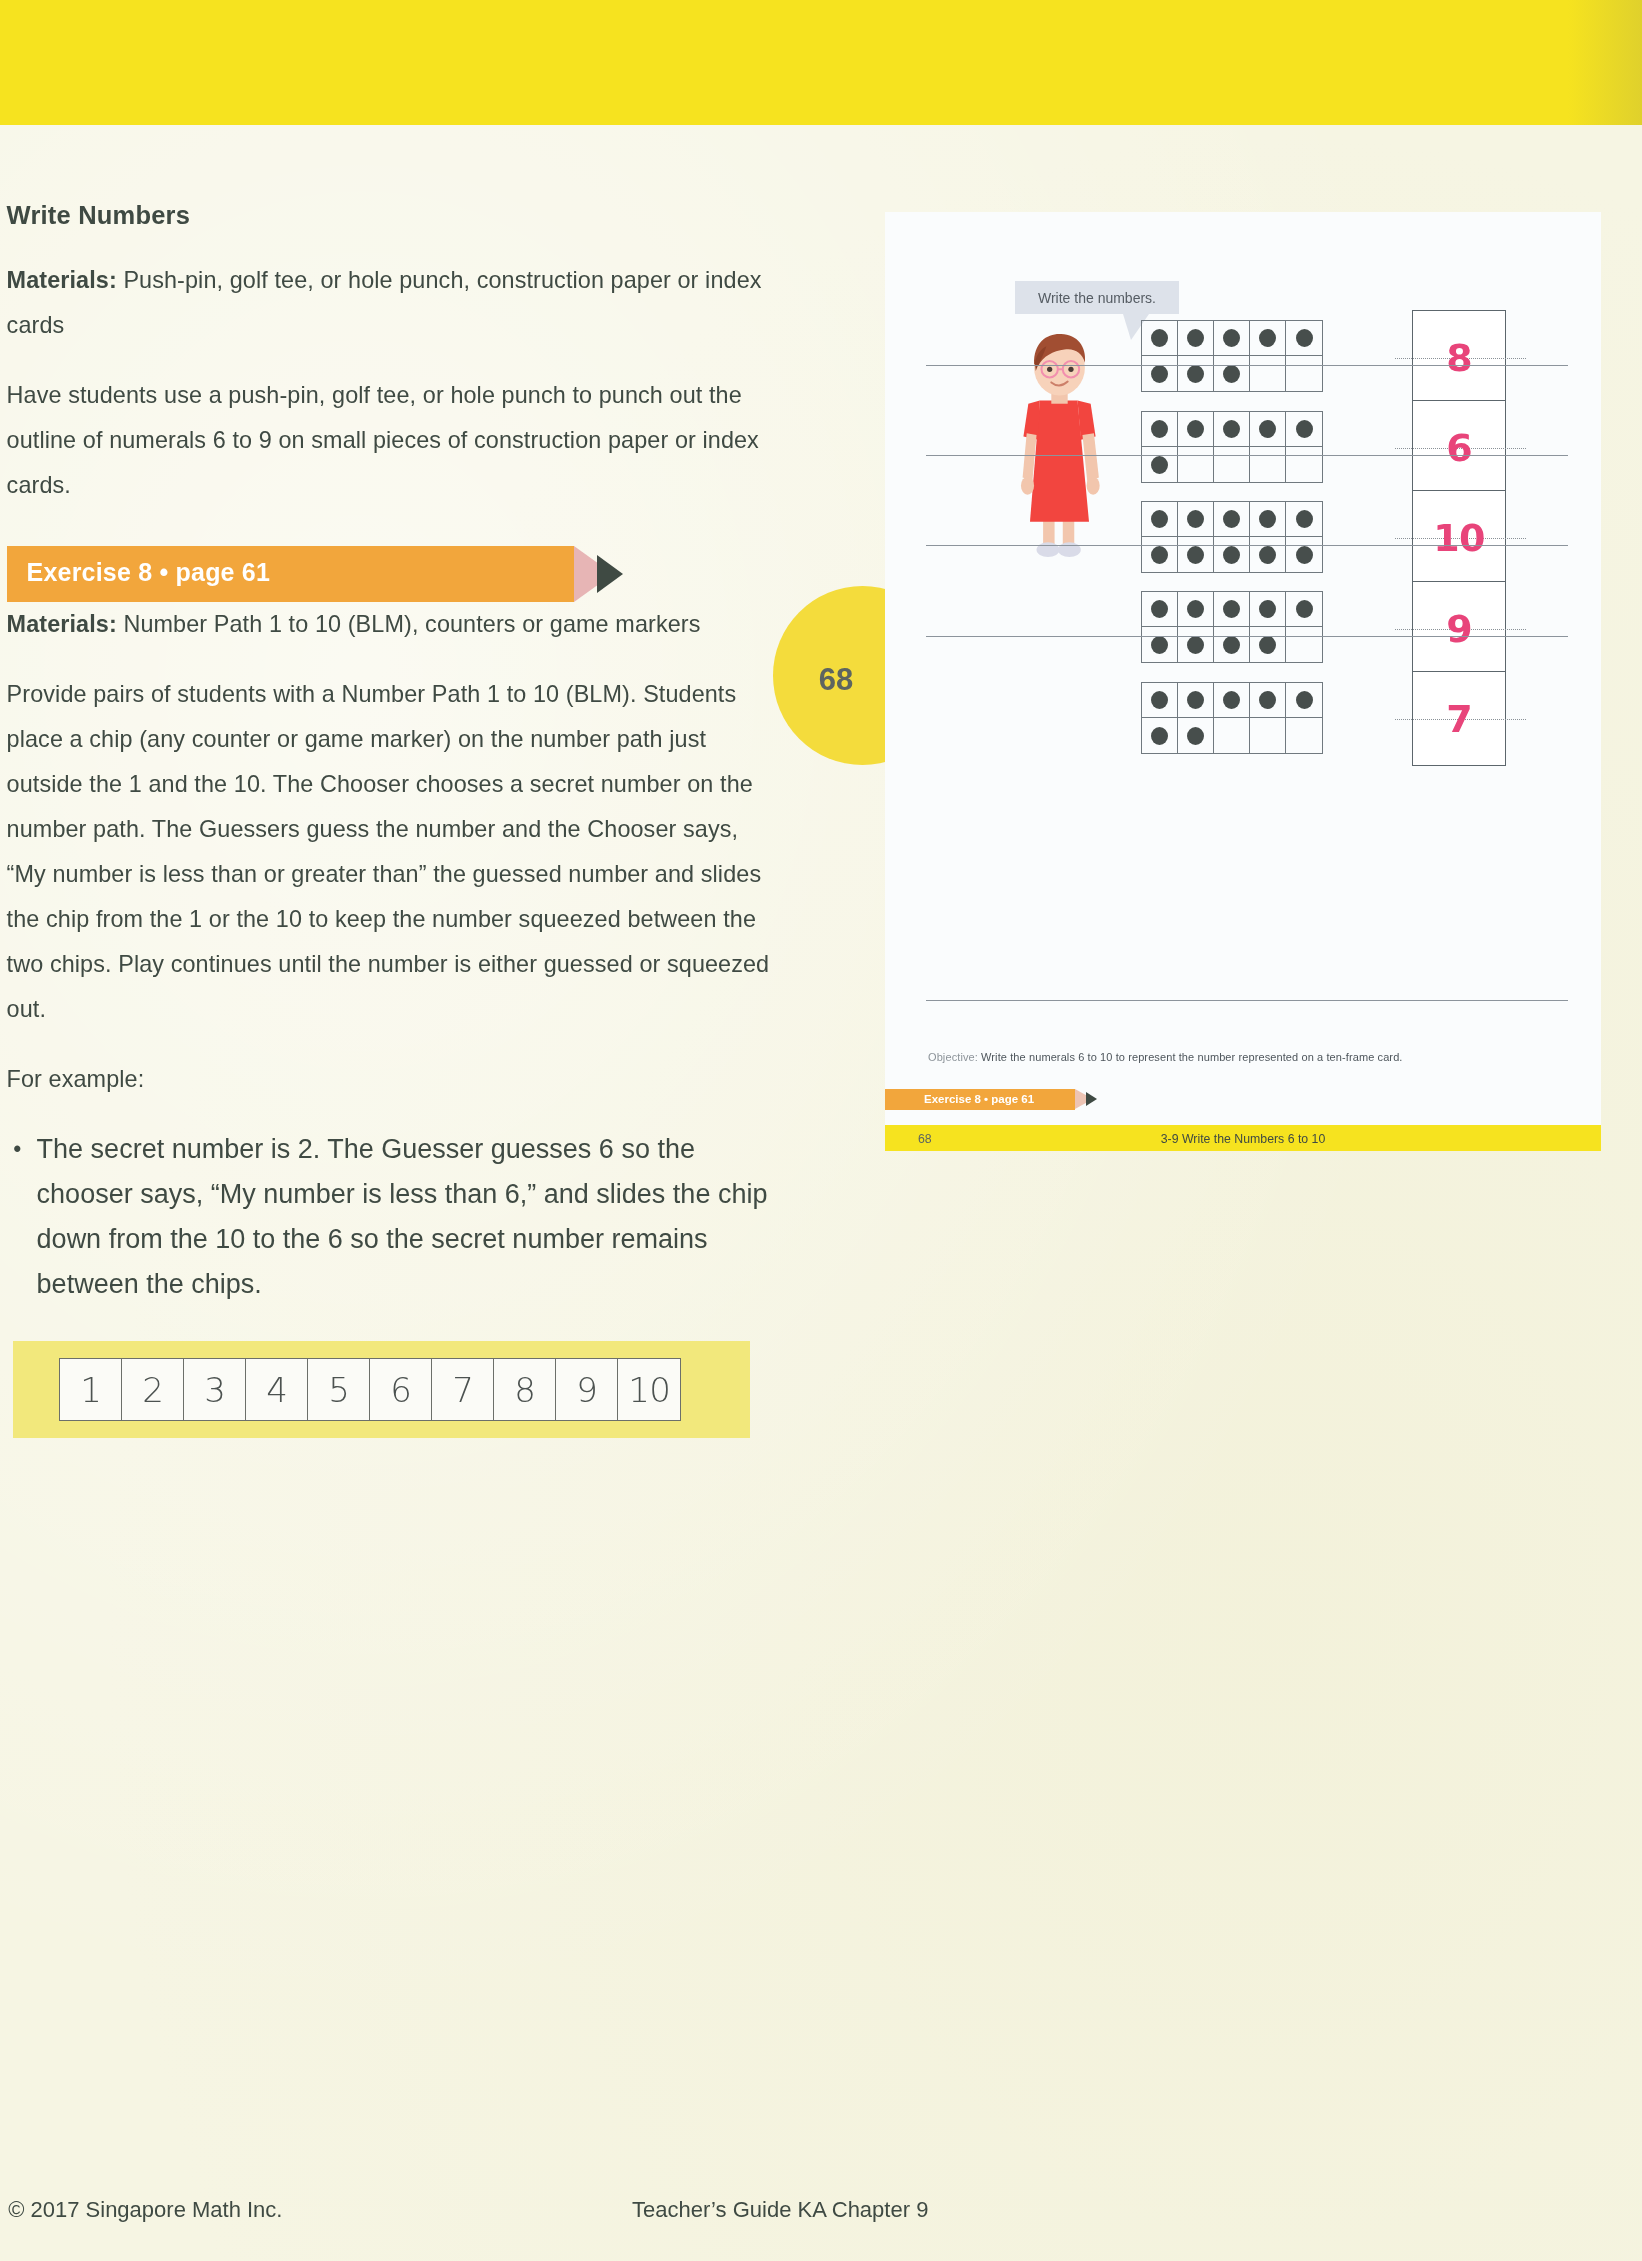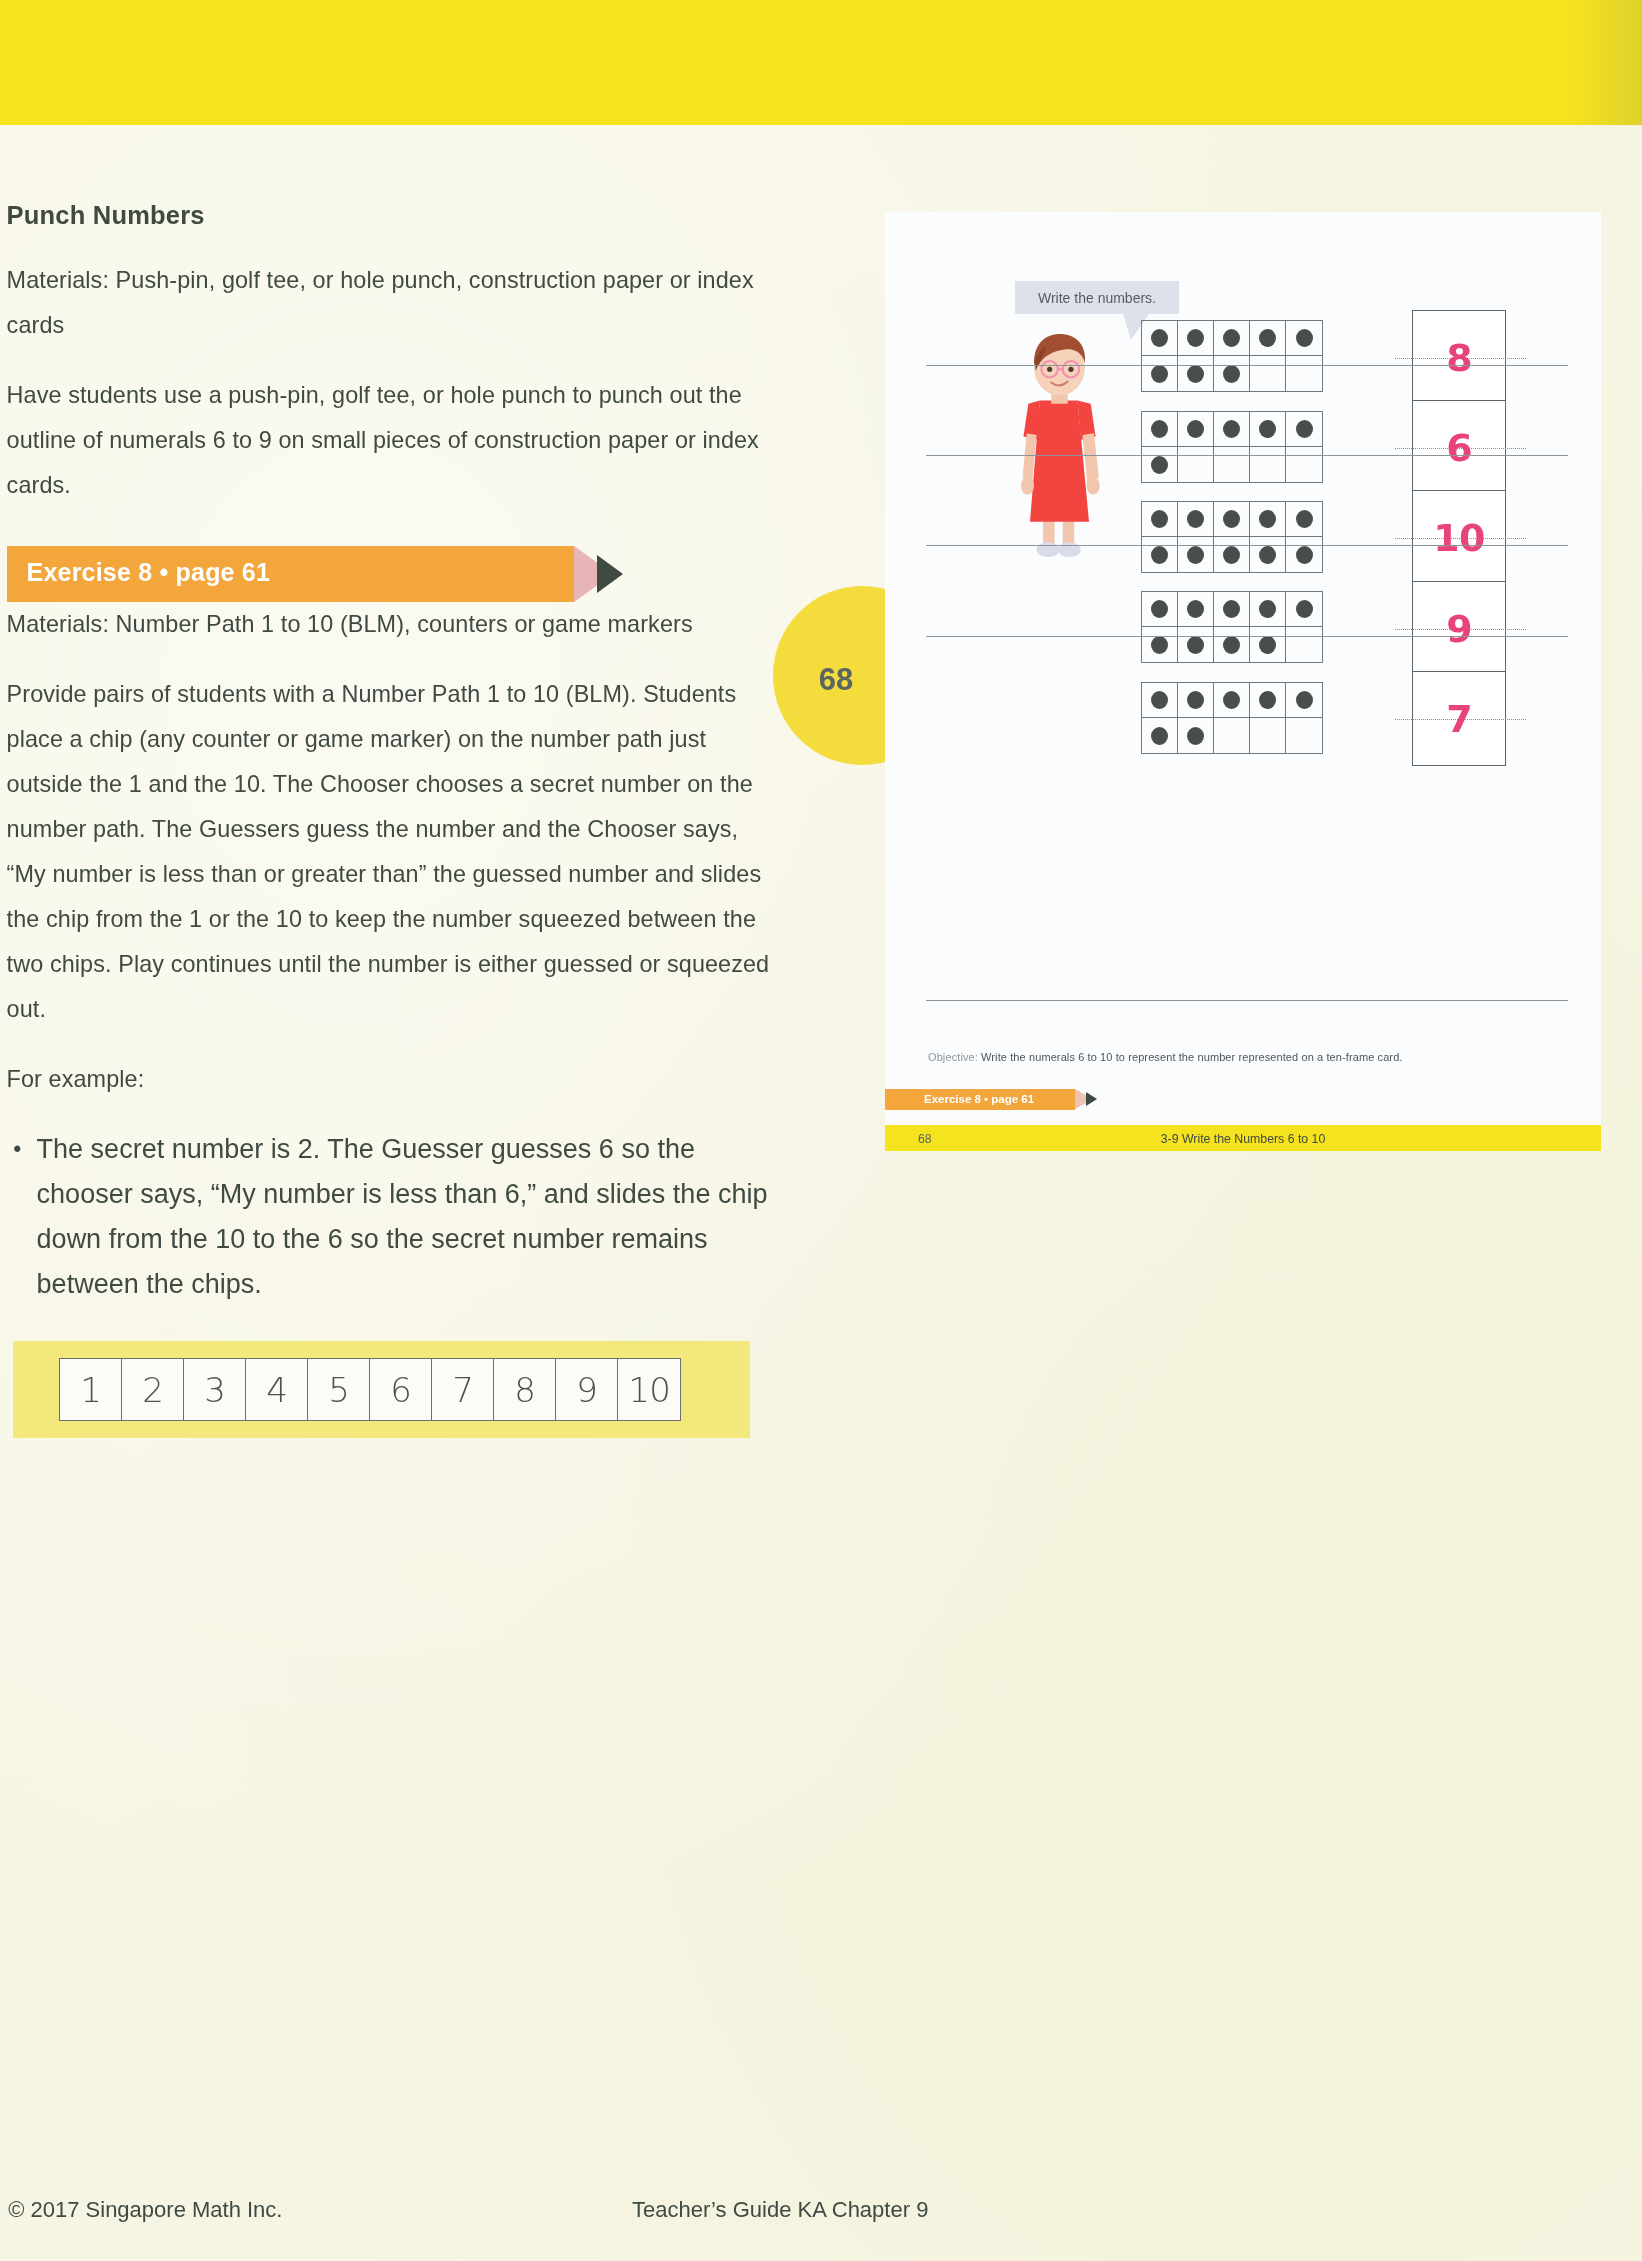--- a/index.html
+++ b/index.html
@@ -48,21 +48,21 @@
     font-size: 25.5px; font-weight: bold;
     color: #3f4a43; letter-spacing: 0.2px;
     margin: 0 0 28px 0;
   }
   .para {
     font-size: 23.4px; line-height: 45px;
     color: #3f4a43;
     margin: 0 0 25px 0;
     letter-spacing: 0.1px;
   }
-  .para b { font-weight: normal; }
+  .para b { font-weight: bold; }
 
   
   .ex-banner {
     position: relative;
     width: 723px; height: 56px;
     margin: 38px 0 0 0;
   }
   .ex-body {
     position: absolute; left: 0; top: 0;
     width: 567px; height: 56px;
@@ -317,21 +317,21 @@
 <div class="page">
   <div class="page-grain"></div>
 </div>
 
 <div class="top-band">
   <div class="top-band-shade"></div>
 </div>
 
 <div class="left-col">
 
-  <h1 class="h-title">Punch Numbers</h1>
+  <h1 class="h-title">Write Numbers</h1>
 
   <p class="para"><b>Materials:</b><span> Push-pin, golf tee, or hole punch, construction paper or index cards</span></p>
 
   <p class="para">Have students use a push-pin, golf tee, or hole punch to punch out the outline of numerals 6 to 9 on small pieces of construction paper or index cards.</p>
 
   <div class="ex-banner">
     <div class="ex-body"></div>
     <div class="ex-tip"></div>
     <div class="ex-point"></div>
     <div class="ex-label">Exercise 8 • page 61</div>

